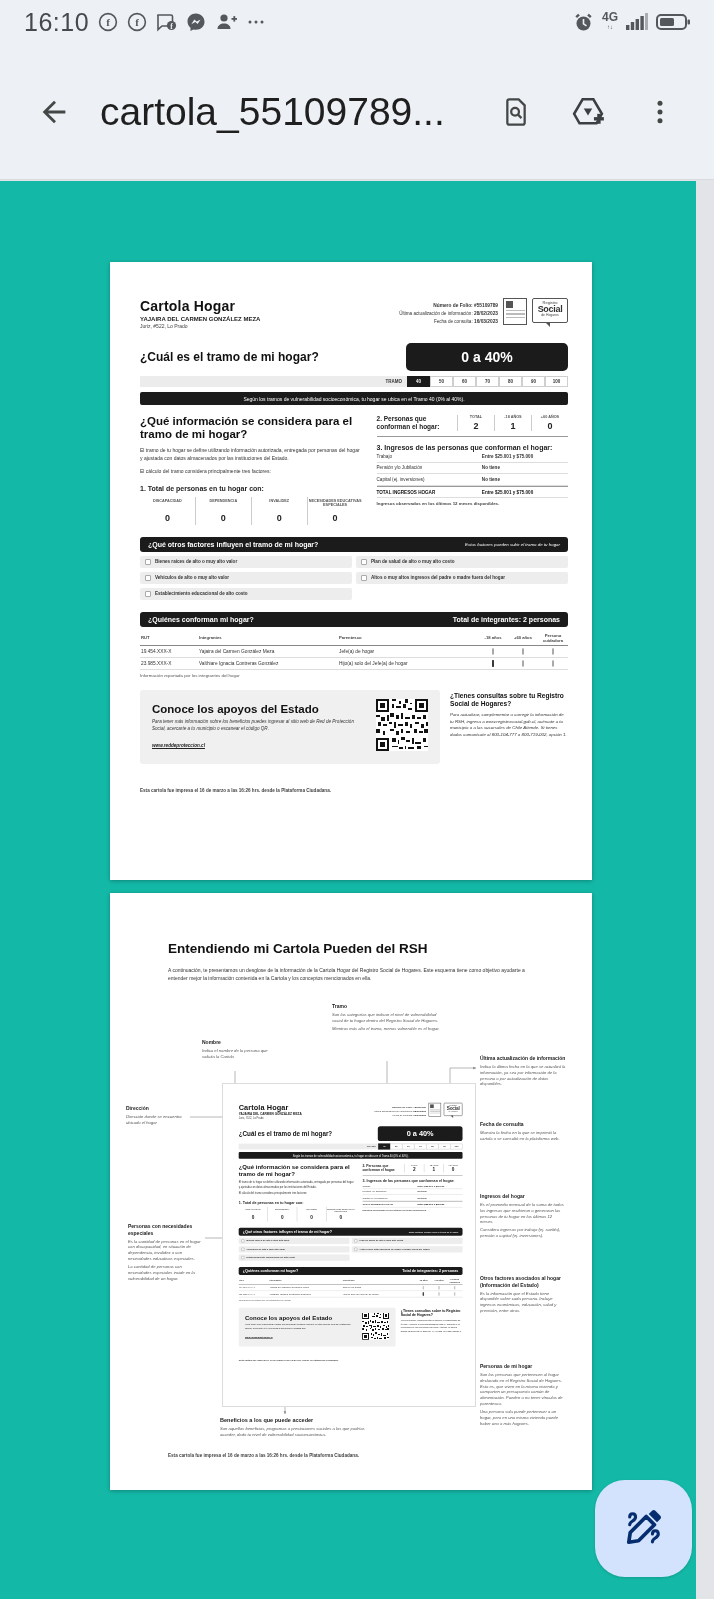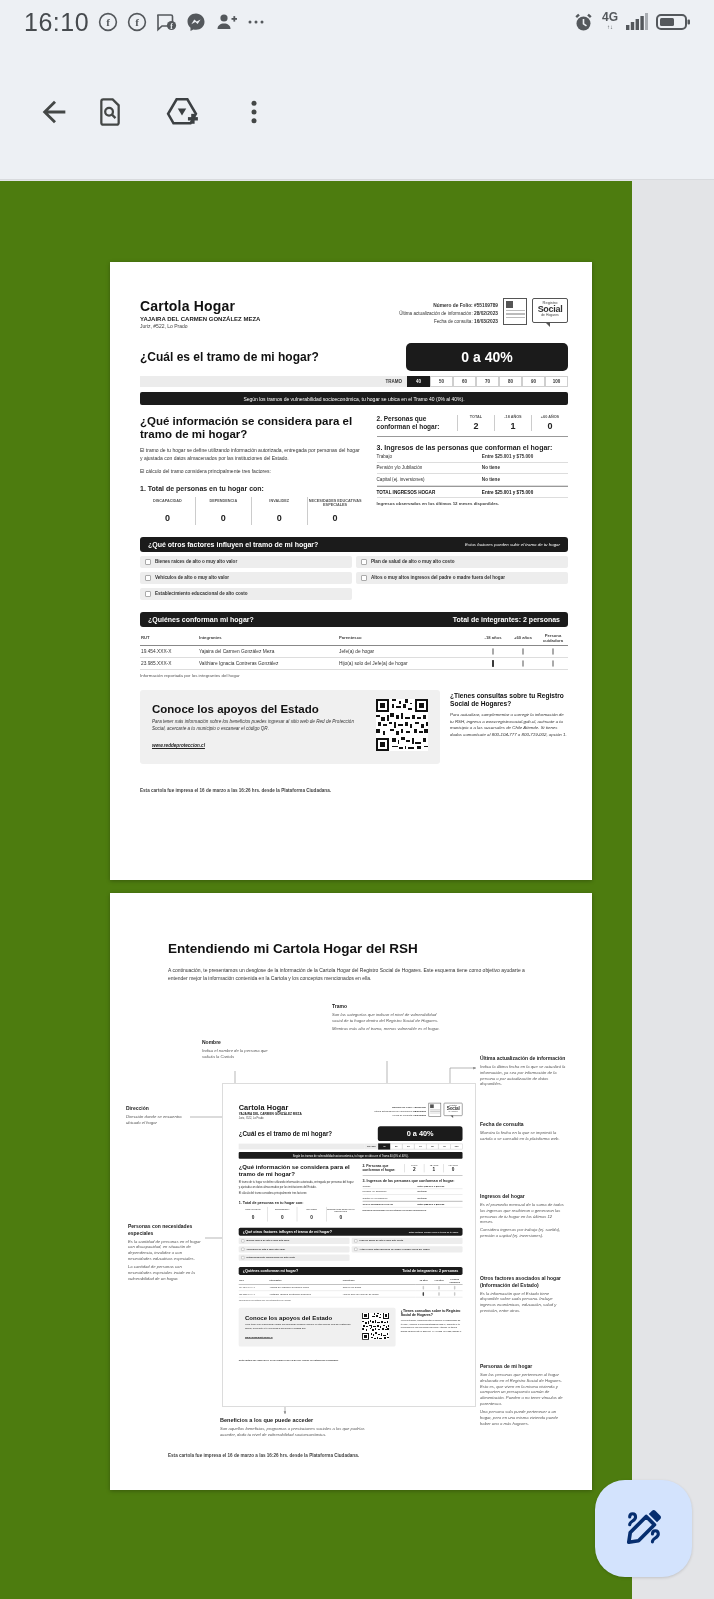--- a/index.html
+++ b/index.html
@@ -15,21 +15,21 @@
   .net-4g{font-size:12px;font-weight:bold;color:#54585c;line-height:10px;text-align:center}
   .net-4g small{display:block;font-size:6px;font-weight:normal}
 
   
   .app-bar{position:absolute;top:44px;left:0;width:714px;height:136px;background:#edf0f4;display:flex;align-items:center;padding:0 26px;border-bottom:1px solid #d8dadd}
   .icon-btn{background:none;border:none;width:56px;height:56px;display:flex;align-items:center;justify-content:center;cursor:pointer;flex:0 0 auto}
   .app-title{flex:1;font-size:39px;color:#1f1f1f;margin-left:18px;white-space:nowrap;overflow:hidden;text-overflow:ellipsis}
   .app-actions{display:flex;align-items:center;gap:16px}
 
   
-  .viewer{position:absolute;top:181px;left:0;width:632px;height:1418px;background:#4d7c0f}
+  .viewer{position:absolute;top:181px;left:0;width:696px;height:1418px;background:#14b8a6}
   .page{position:absolute;left:110px;width:482px;background:#fff;box-shadow:0 1px 4px rgba(0,0,0,.28)}
   .page1{top:81px;height:618px}
   .page2{top:712px;height:597px}
 
   
   .doc{position:relative;width:482px;height:618px;padding:36px 24px 0 30px;color:#222;overflow:hidden}
   .doc-header{display:flex;justify-content:space-between}
   .doc-title{font-size:14px;font-weight:bold;color:#111;letter-spacing:.2px}
   .holder{font-size:6px;font-weight:bold;margin-top:2px}
   .addr{font-size:5px;color:#444;margin-top:1px}
@@ -194,20 +194,21 @@
       </span>
     </div>
   </div>
 
   <div class="app-bar">
     <button class="icon-btn">
       <svg width="34" height="34" viewBox="0 0 24 24">
           <path d="M20 11H7.83l5.59-5.59L12 4l-8 8 8 8 1.41-1.41L7.83 13H20v-2z" fill="#444746"></path>
         </svg>
     </button>
+    <div class="app-title">cartola_55109789...</div>
     <div class="app-actions">
       <button class="icon-btn">
         <svg width="32" height="32" viewBox="0 0 24 24" fill="none" stroke="#444746" stroke-width="1.7">
             <path d="M14 2.5H7A1.5 1.5 0 0 0 5.5 4v16A1.5 1.5 0 0 0 7 21.5h10a1.5 1.5 0 0 0 1.5-1.5V7L14 2.5z"></path>
             <circle cx="11.3" cy="11.8" r="2.9"></circle>
             <path d="M13.5 14l2.6 2.6"></path>
           </svg>
       </button>
       <button class="icon-btn">
         <svg width="34" height="34" viewBox="0 0 24 24">
@@ -482,21 +483,21 @@
             <div class="b">Para actualizar, complementar o corregir la información de tu RSH, ingresa a www.registrosocial.gob.cl, acércate a tu municipio o a las sucursales de Chile Atiende. Si tienes dudas comunícate al 800-104-777 o 800-719-002, opción 1.</div>
           </div>
         </div>
 
         <div class="print-foot">Esta cartola fue impresa el 16 de marzo a las 16:26 hrs. desde la Plataforma Ciudadana.</div>
       </div>
     </div>
 
     <div class="page page2">
       <div class="p2-inner">
-        <div class="p2-title">Entendiendo mi Cartola Hogar del RSH</div>
+        <div class="p2-title">Entendiendo mi Cartola Pueden del RSH</div>
         <div class="p2-intro">A continuación, te presentamos un desglose de la información de la Cartola Hogar del Registro Social de Hogares. Este esquema tiene como objetivo ayudarte a entender mejor la información contenida en la Cartola y los conceptos mencionados en ella.</div>
 
         <svg class="connectors" viewBox="0 0 482 597">
           <defs>
             <marker id="arr" markerWidth="6" markerHeight="6" refX="4" refY="2" orient="auto">
                 <path d="M0 0L4 2 0 4z" fill="#888"></path>
               </marker>
           </defs>
           <g stroke="#999" stroke-width="0.7" fill="none">
             <path d="M125 178 V 207" marker-end="url(#arr)"></path>

